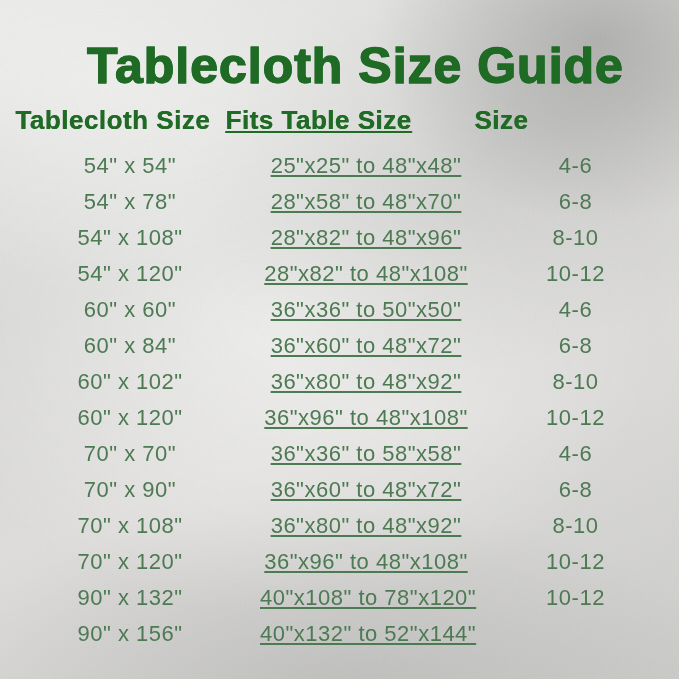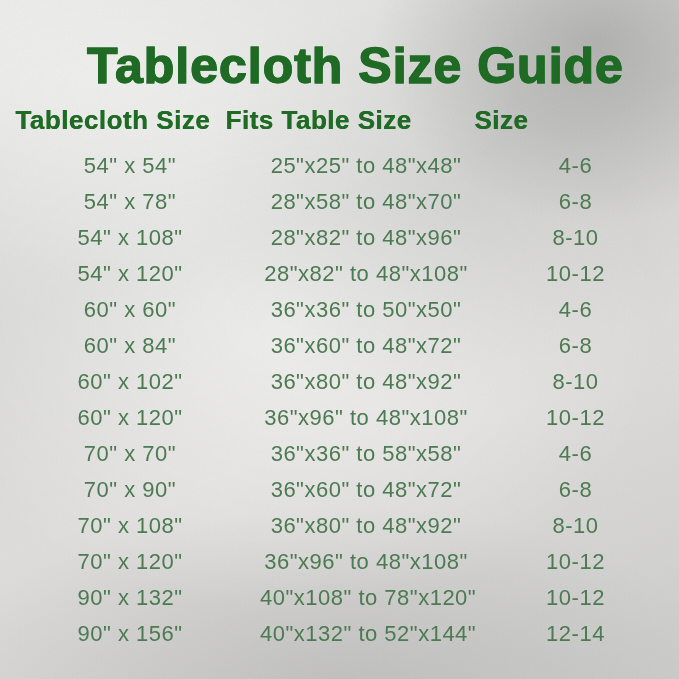--- a/index.html
+++ b/index.html
@@ -23,21 +23,21 @@
     font-size:50px;font-weight:700;letter-spacing:1px;line-height:60px;
     color:#1f6b25;
     -webkit-text-stroke:1.3px #1f6b25;
     text-shadow:0.5px 0 0 #1f6b25,-0.5px 0 0 #1f6b25;
   }
   .header-row{position:absolute;top:103px;left:0;width:591px;display:flex;}
   .rows{position:absolute;top:148px;left:0;width:679px;}
   .row{display:flex;height:36px;line-height:36px;}
   .cell{text-align:center;white-space:nowrap;}
   .c1{width:260px;}
-  .c2{width:212px;}
+  .c2{width:212px;text-decoration:underline;}
   .c3{width:207px;}
   .th{
     font-size:26px;font-weight:700;line-height:34px;
     color:#1f6b25;letter-spacing:0.5px;
     text-shadow:0.4px 0 0 #1f6b25;
   }
   .row .cell{font-size:22px;color:#4c7a52;letter-spacing:0.5px;font-weight:400;}
 </style>
 </head>
 <body>
@@ -122,17 +122,16 @@
       <div class="cell c3">10-12</div>
     </div>
     <div class="row">
       <div class="cell c1">90" x 132"</div>
       <div class="cell c2">40"x108" to 78"x120"</div>
       <div class="cell c3">10-12</div>
     </div>
     <div class="row">
       <div class="cell c1">90" x 156"</div>
       <div class="cell c2">40"x132" to 52"x144"</div>
-      <div class="cell c3">12-14</div>
     </div>
   </div>
 
 </div>
 
 </body></html>

